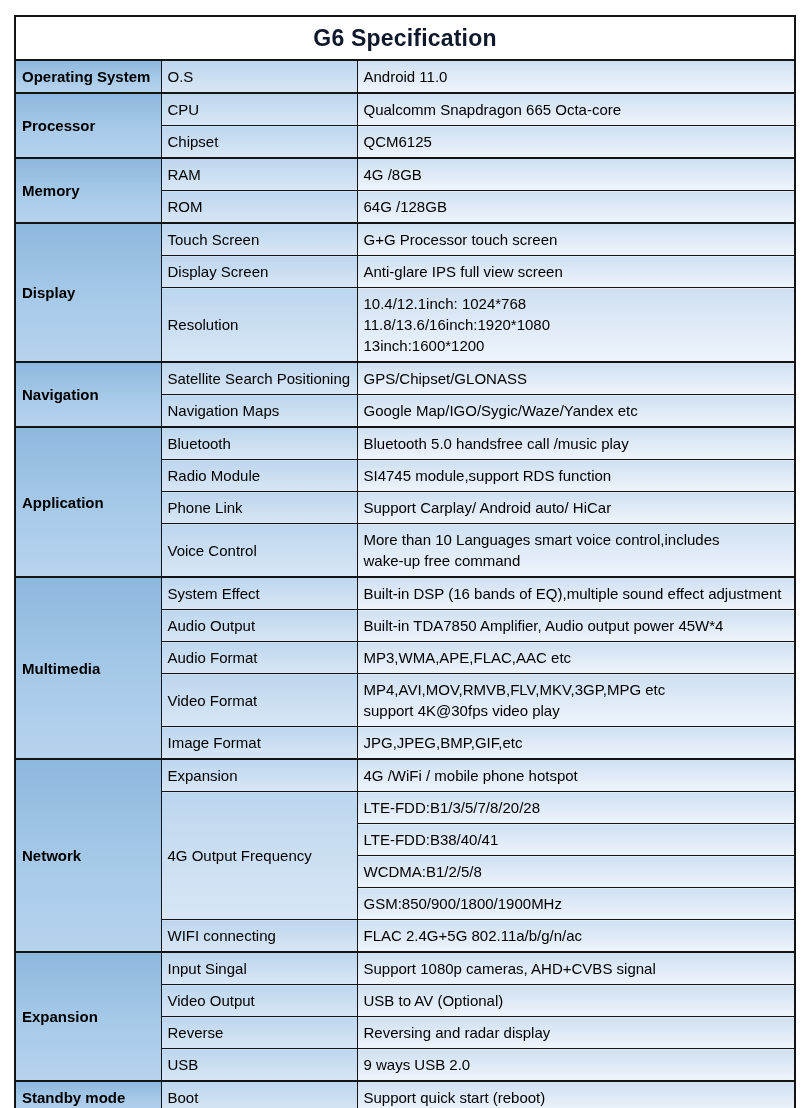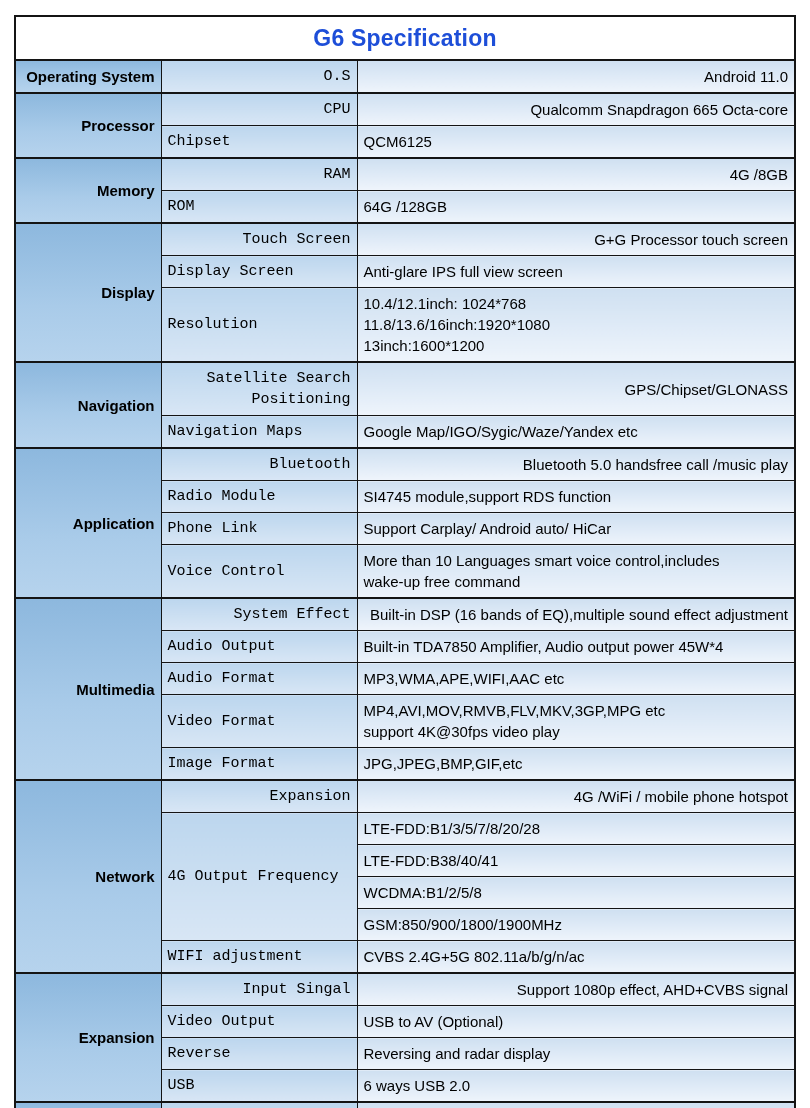--- a/index.html
+++ b/index.html
@@ -17,21 +17,21 @@
     table-layout: fixed;
     border: 2px solid #141414;
   }
   table.spec th, table.spec td {
     border: 1px solid #141414;
     box-sizing: border-box;
     overflow: hidden;
   }
   th.title-cell {
     background: #ffffff;
-    color: #1d4ed8;
+    color: #0f172a;
     font-size: 23px;
     font-weight: bold;
     text-align: center;
     height: 44px;
     border-bottom: 2px solid #141414;
     letter-spacing: 0.2px;
   }
   td {
     font-size: 15px;
     line-height: 21px;
@@ -39,26 +39,25 @@
     padding: 5px 6px;
     vertical-align: middle;
     text-align: left;
   }
   td.cat {
     font-weight: bold;
     background: linear-gradient(180deg, #8db8de 0%, #a9cbe9 60%, #b6d3ed 100%);
   }
   td.key {
     background: linear-gradient(180deg, #bcd6ee 0%, #cde0f2 60%, #d8e6f5 100%);
-    font-family: Liberation Mono, monospace;
   }
   td.val {
     background: linear-gradient(180deg, #cfe0f1 0%, #e0ebf7 55%, #eef4fb 100%);
   }
-  tr.section-start td { border-top: 2px solid #141414; text-align: right; }
+  tr.section-start td { border-top: 2px solid #141414; }
 </style>
 </head>
 <body>
 
 <div class="page">
   <table class="spec">
     <colgroup>
       <col style="width:146px">
       <col style="width:196px">
       <col style="width:438px">
@@ -135,21 +134,21 @@
           <td class="cat" rowspan="5">Multimedia</td>
           <td class="key" rowspan="1">System Effect</td>
           <td class="val">Built-in DSP (16 bands of EQ),multiple sound effect adjustment</td>
         </tr>
         <tr>
           <td class="key" rowspan="1">Audio Output</td>
           <td class="val">Built-in TDA7850 Amplifier,  Audio output power 45W*4</td>
         </tr>
         <tr>
           <td class="key" rowspan="1">Audio Format</td>
-          <td class="val">MP3,WMA,APE,WIFI,AAC etc</td>
+          <td class="val">MP3,WMA,APE,FLAC,AAC etc</td>
         </tr>
         <tr>
           <td class="key" rowspan="1">Video Format</td>
           <td class="val">MP4,AVI,MOV,RMVB,FLV,MKV,3GP,MPG etc<br>support 4K@30fps video play</td>
         </tr>
         <tr>
           <td class="key" rowspan="1">Image Format</td>
           <td class="val">JPG,JPEG,BMP,GIF,etc</td>
         </tr>
         <tr class="section-start">
@@ -164,39 +163,39 @@
         <tr>
           <td class="val">LTE-FDD:B38/40/41</td>
         </tr>
         <tr>
           <td class="val">WCDMA:B1/2/5/8</td>
         </tr>
         <tr>
           <td class="val">GSM:850/900/1800/1900MHz</td>
         </tr>
         <tr>
-          <td class="key" rowspan="1">WIFI adjustment</td>
-          <td class="val">CVBS 2.4G+5G 802.11a/b/g/n/ac</td>
+          <td class="key" rowspan="1">WIFI connecting</td>
+          <td class="val">FLAC 2.4G+5G 802.11a/b/g/n/ac</td>
         </tr>
         <tr class="section-start">
           <td class="cat" rowspan="4">Expansion</td>
           <td class="key" rowspan="1">Input Singal</td>
-          <td class="val">Support 1080p effect, AHD+CVBS signal</td>
+          <td class="val">Support 1080p cameras, AHD+CVBS signal</td>
         </tr>
         <tr>
           <td class="key" rowspan="1">Video Output</td>
           <td class="val">USB to AV (Optional)</td>
         </tr>
         <tr>
           <td class="key" rowspan="1">Reverse</td>
           <td class="val">Reversing and radar display</td>
         </tr>
         <tr>
           <td class="key" rowspan="1">USB</td>
-          <td class="val">6 ways USB 2.0</td>
+          <td class="val">9 ways USB 2.0</td>
         </tr>
         <tr class="section-start">
           <td class="cat" rowspan="1">Standby mode</td>
           <td class="key" rowspan="1">Boot</td>
           <td class="val">Support quick start (reboot)</td>
         </tr>
       </tbody>
   </table>
 </div>
 

